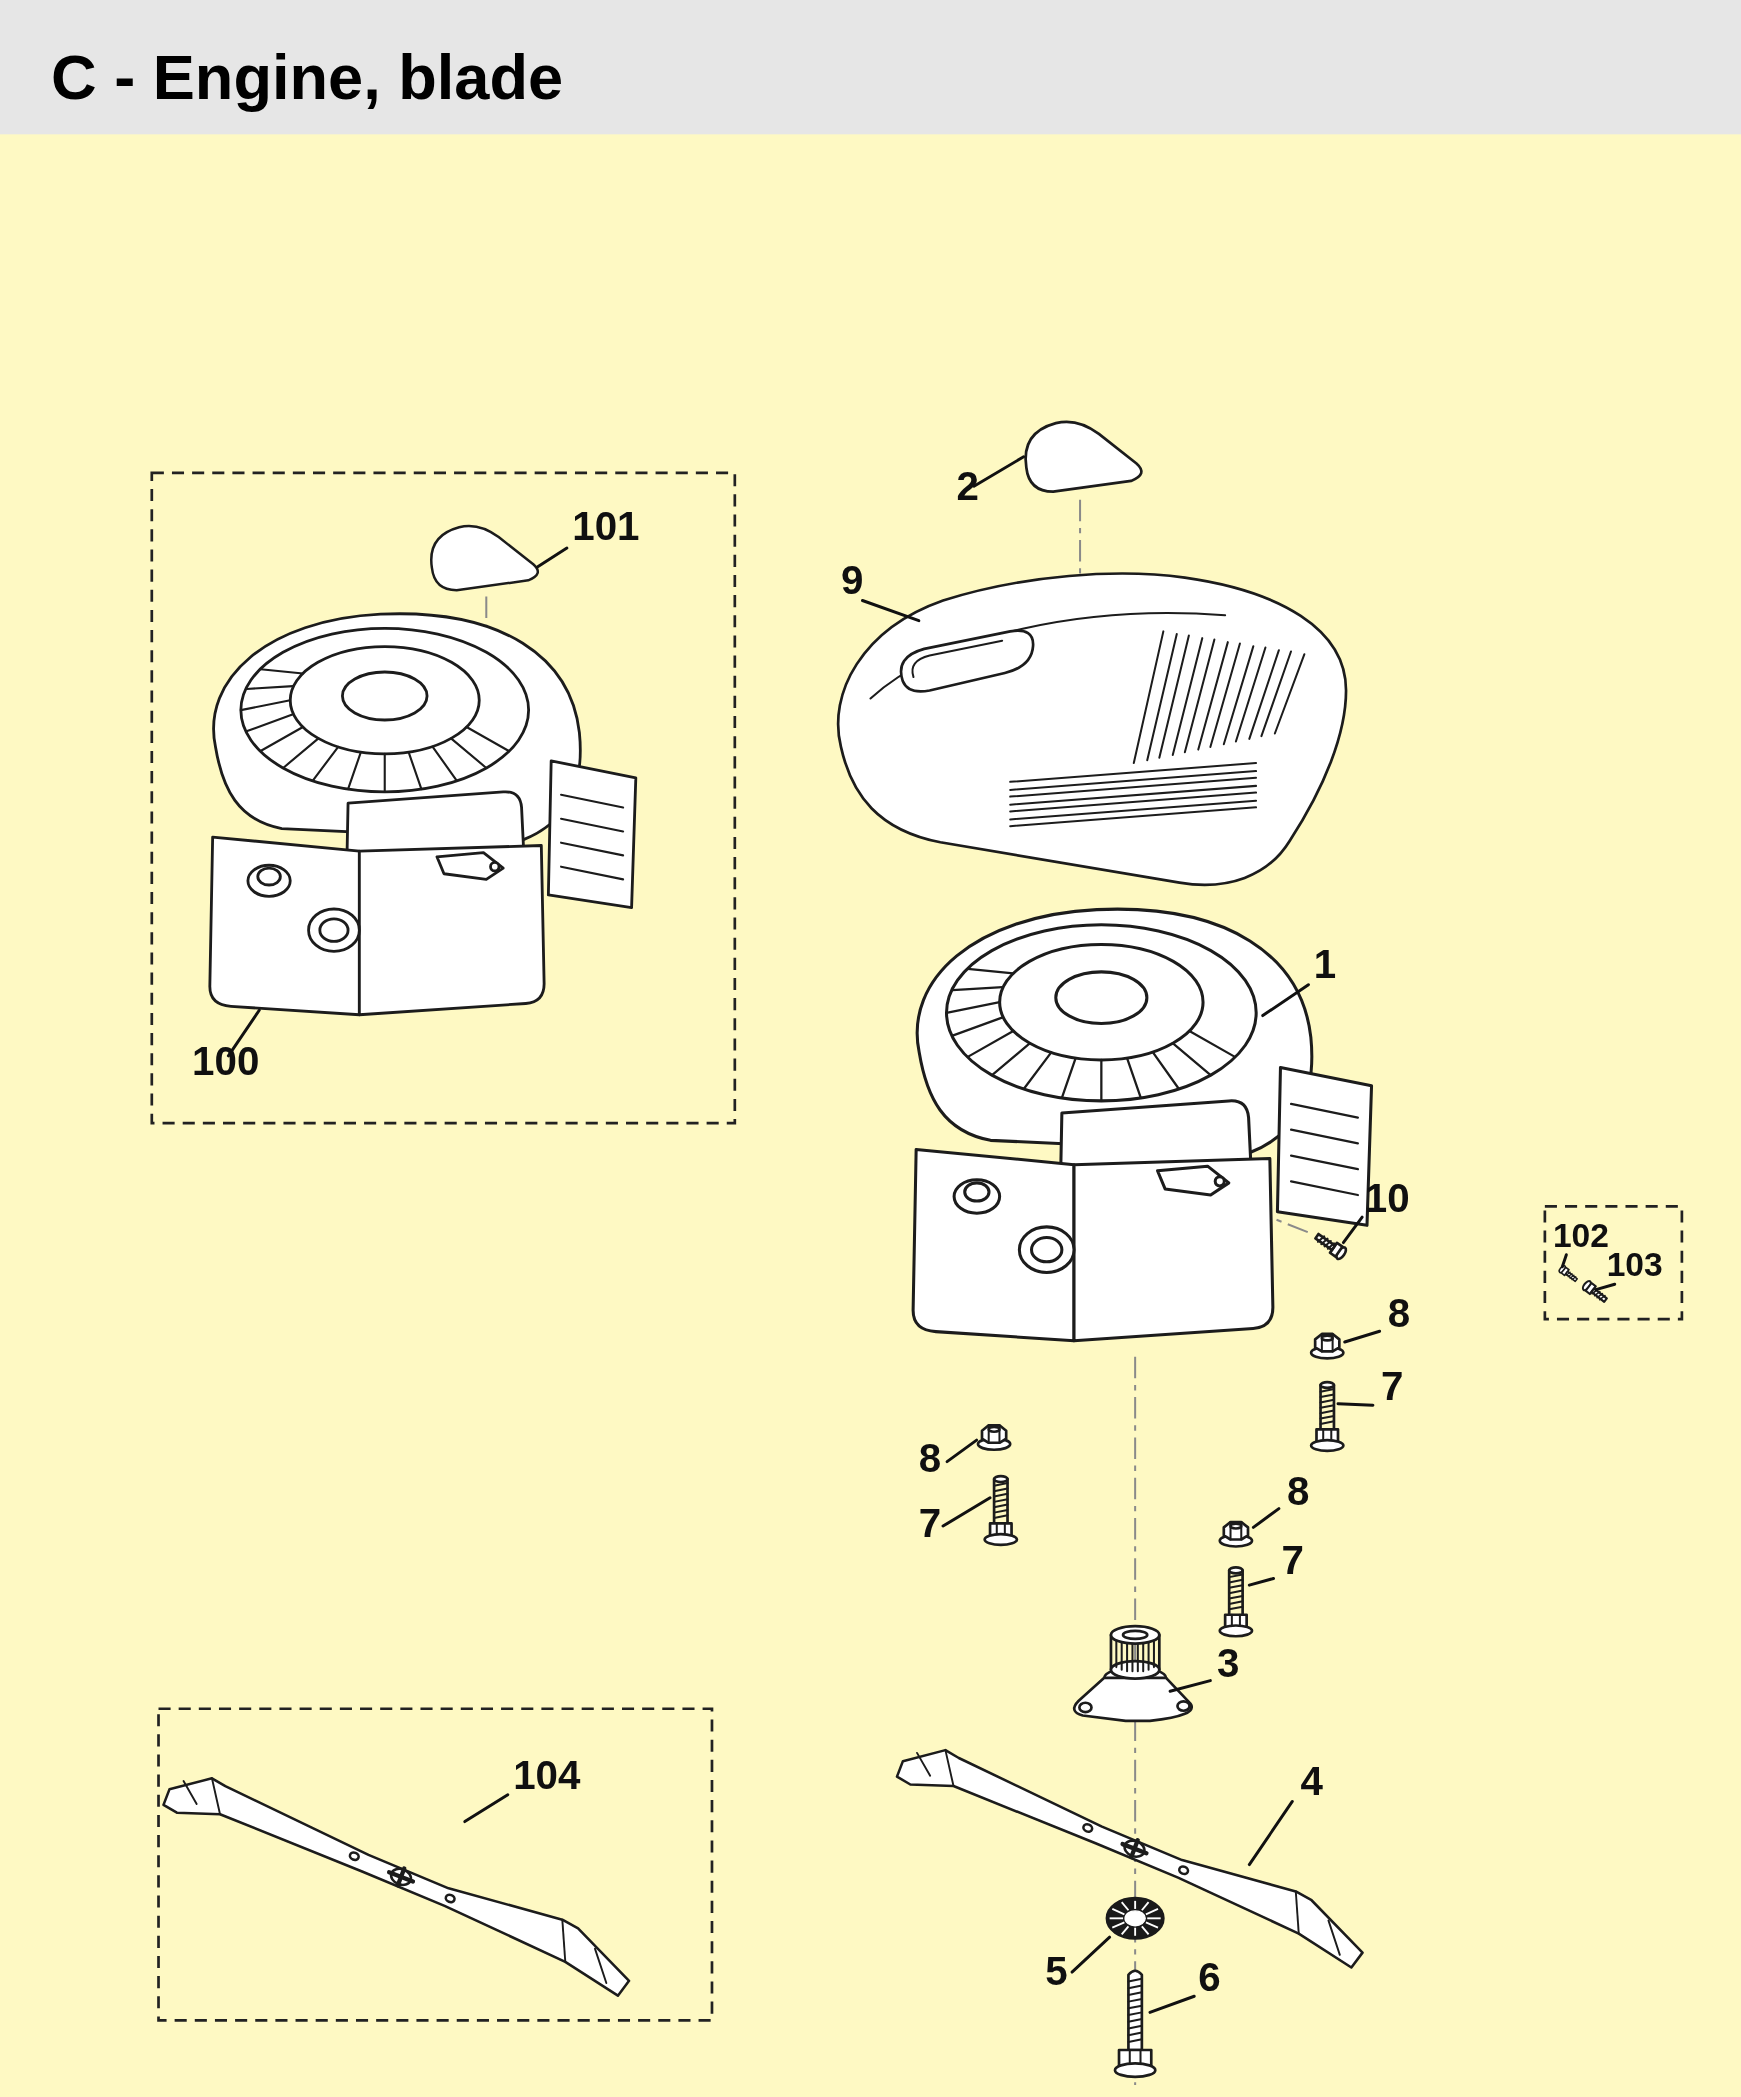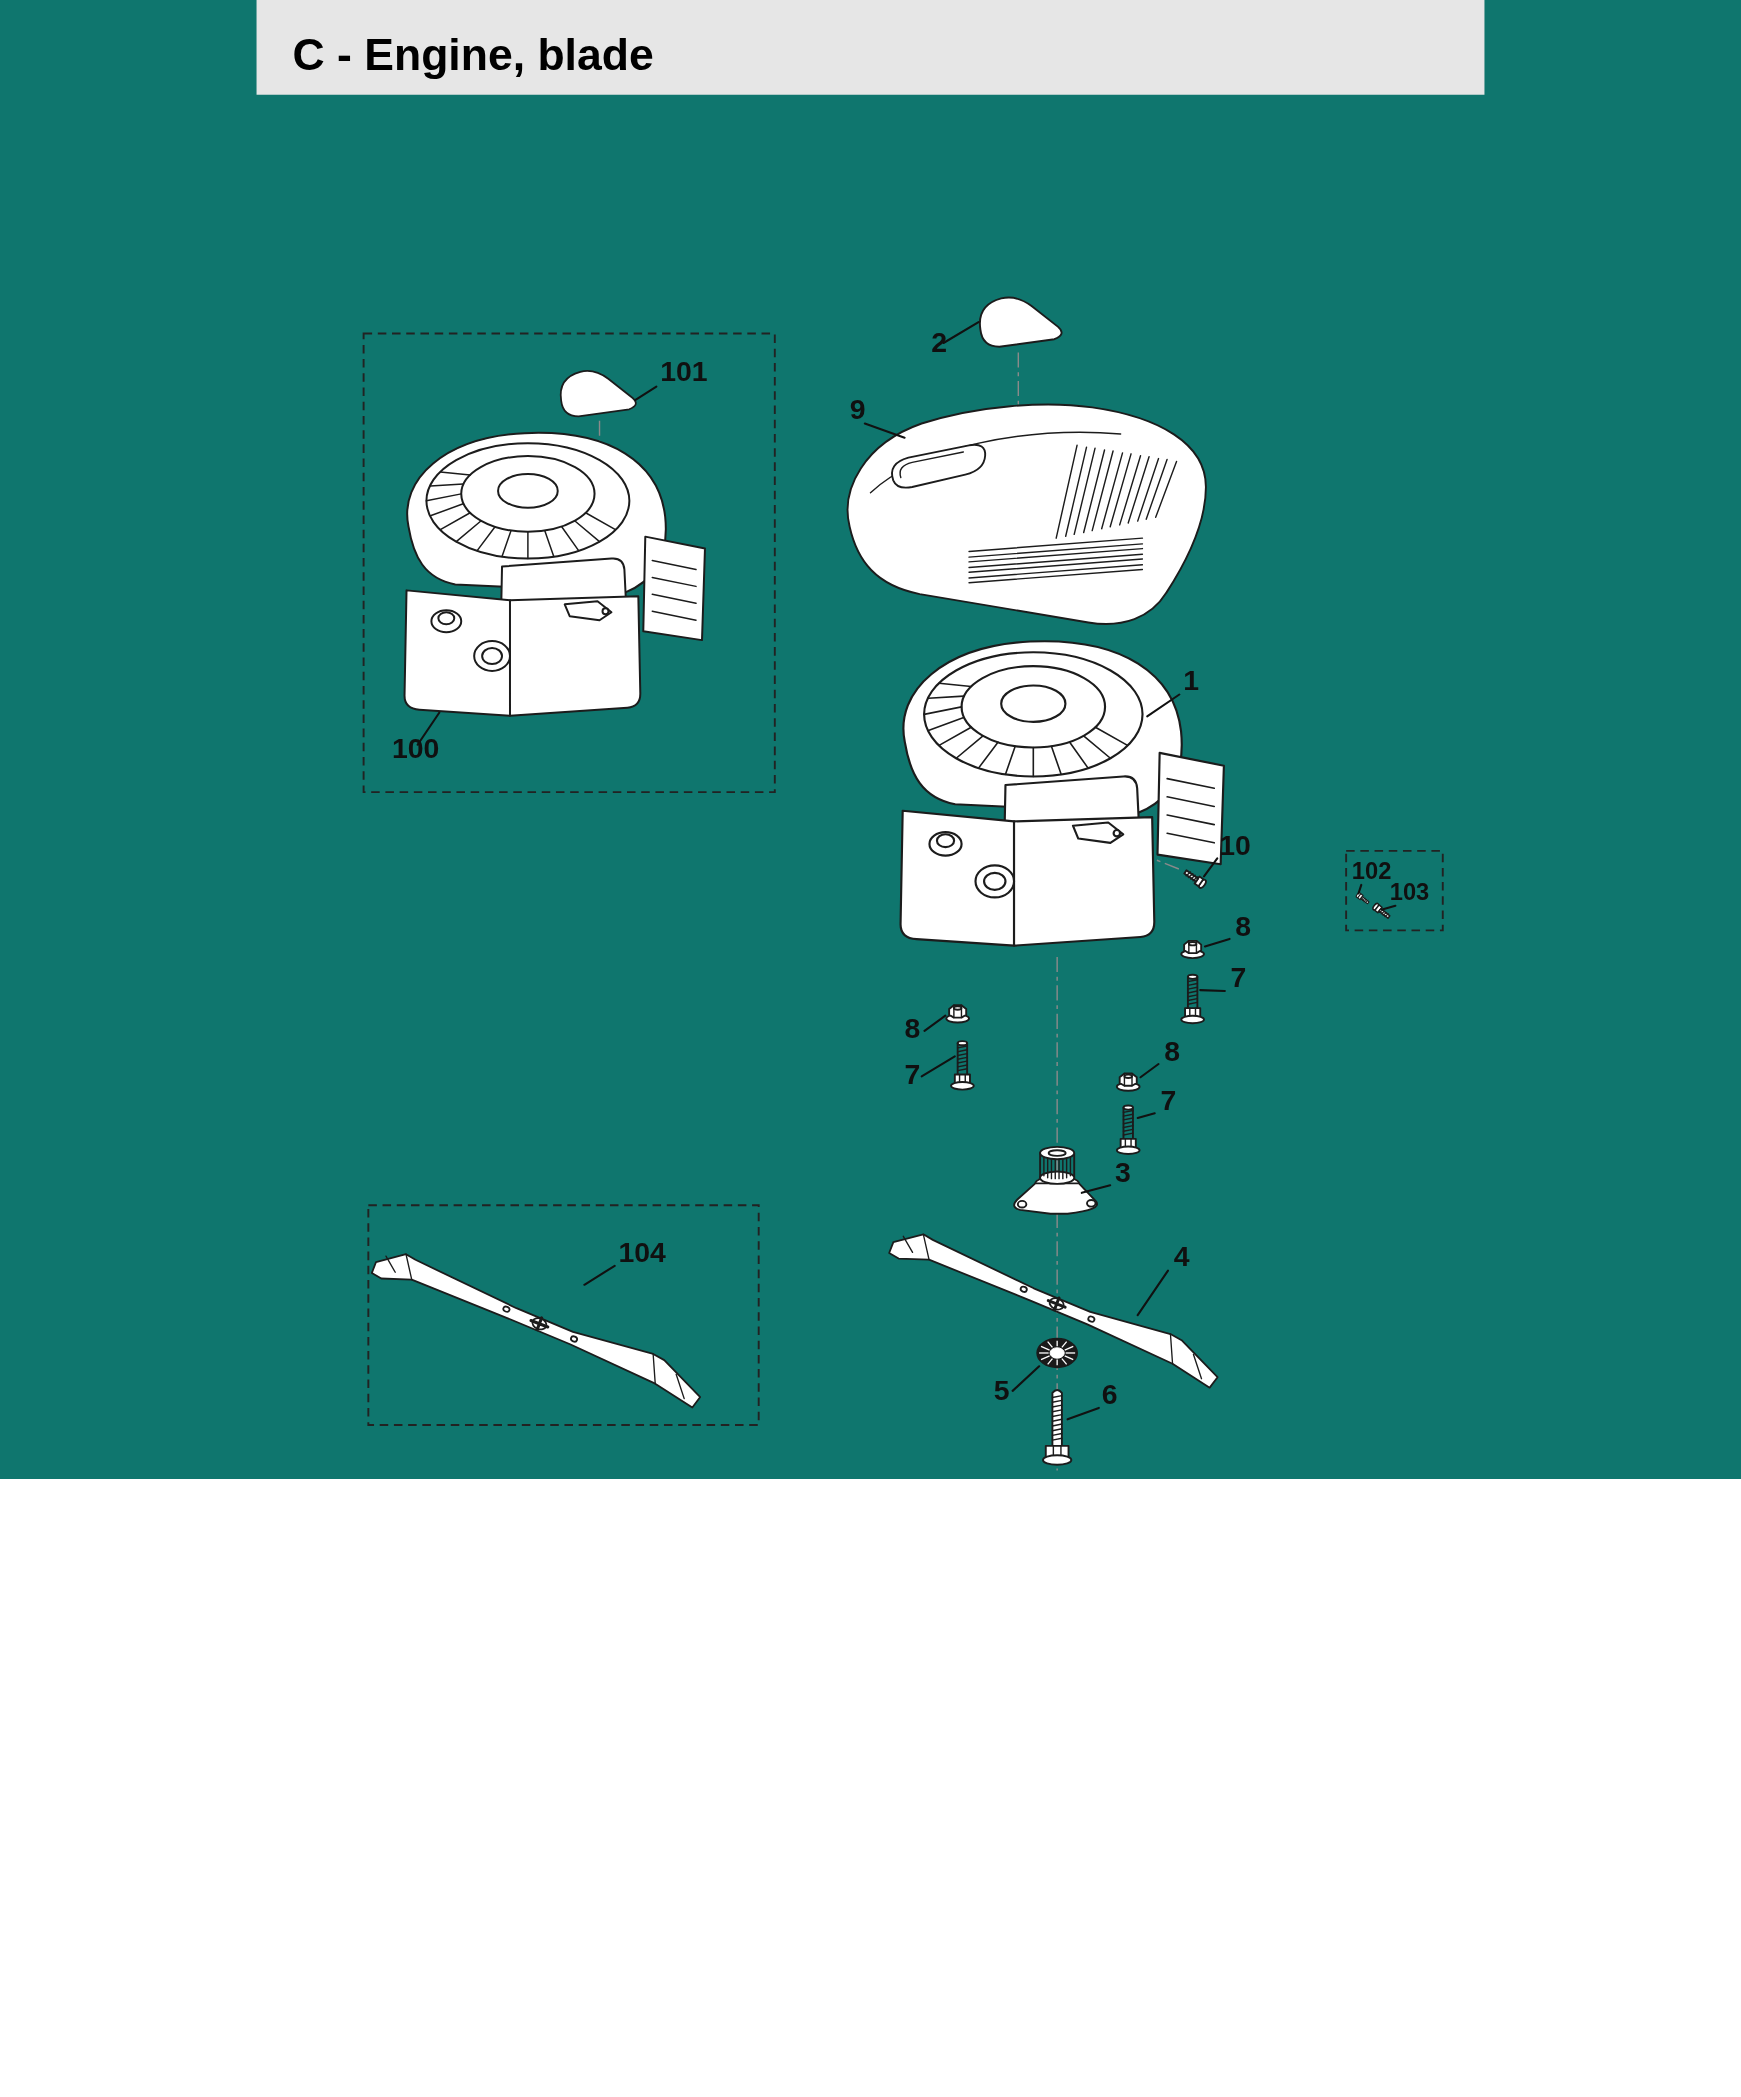--- a/index.html
+++ b/index.html
@@ -1,16 +1,16 @@
 <!DOCTYPE html>
 <html style="font-size:10.2px"><head>
 <meta charset="utf-8">
 <style>
   html,body{margin:0;padding:0;background:#fff;}
-  .stage{position:relative;width:1741px;height:1479px;background:#0f766e;overflow:hidden;}
+  .stage{position:relative;width:1741px;height:2097px;background:#fef9c3;overflow:hidden;}
   svg{display:block;width:100%;height:100%;}
   .part{fill:#ffffff;stroke:#1c1c1c;stroke-width:2;stroke-linejoin:round;stroke-linecap:round;}
   .thin{stroke-width:1.5;}
   .nofill{fill:none;}
   .lbl{font-family:"Liberation Sans",sans-serif;font-weight:700;font-size:30px;fill:#101010;}
   .lblsm{font-family:"Liberation Sans",sans-serif;font-weight:700;font-size:25px;fill:#101010;}
   .title{font-family:"Liberation Sans",sans-serif;font-weight:700;font-size:47px;fill:#000;}
   .leader{stroke:#111;stroke-width:2.2;fill:none;stroke-linecap:round;}
   .dashbox{fill:none;stroke:#222;stroke-width:2;stroke-dasharray:9 6;}
   .cline{fill:none;stroke:#8a8a8a;stroke-width:1.5;stroke-dasharray:16 5 4 5;}

